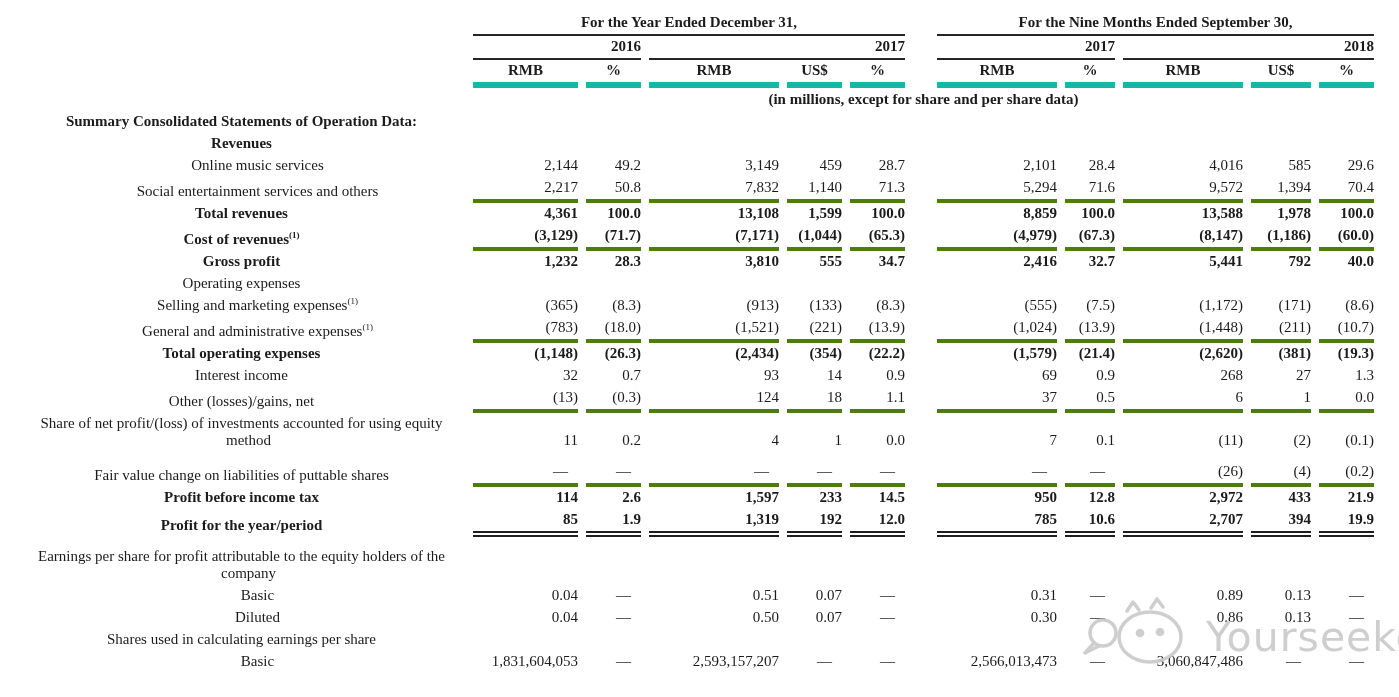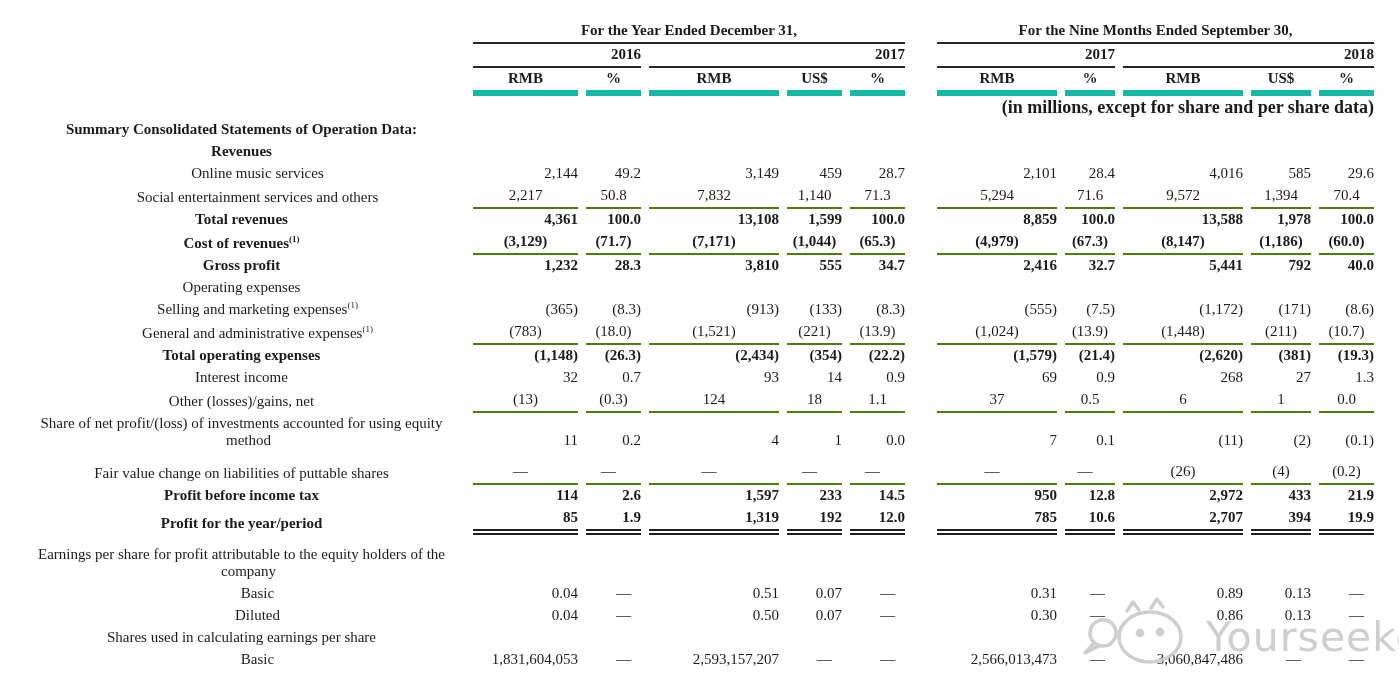--- a/index.html
+++ b/index.html
@@ -2,40 +2,40 @@
 <html><head>
 <meta charset="utf-8">
 <style>
   html,body{margin:0;padding:0;}
   body{
     width:1399px;height:697px;background:#ffffff;position:relative;overflow:hidden;
     font-family:"Liberation Serif", serif;color:#1b1b1b;
   }
   table{
     border-collapse:separate;border-spacing:8px 0;table-layout:fixed;
-    margin:20px 0 0 2px;
+    margin:12px 0 0 2px;
   }
   td,th{
     padding:2px 0 3px 0;font-size:15px;line-height:17px;vertical-align:bottom;
     overflow:visible;
   }
   th{font-weight:bold;}
   .label{text-align:center;white-space:nowrap;padding-left:8px;}
   .ind1{padding-left:40px;}
   .cont{padding-left:14px;}
   .num{text-align:right;white-space:nowrap;}
   .b{font-weight:bold;}
   .dash{padding-right:10px;}
-  .rs{border-bottom:2px solid #4d7c0f;text-align:center;}
+  .rs{border-bottom:4px solid #4d7c0f;}
   .rd{border-bottom:6px double #1e1e1e;}
   .gap{padding-top:11px;}
   .group{text-align:center;border-bottom:2px solid #262626;font-weight:bold;}
   .yr{text-align:right;border-bottom:2px solid #262626;font-weight:bold;}
   .colh{text-align:center;border-bottom:6px solid #14b8a6;font-weight:bold;}
-  .note{text-align:right;font-weight:bold;font-size:18px;padding-top:3px;}
+  .note{text-align:center;font-weight:bold;font-size:15px;padding-top:3px;}
   sup{font-size:9px;line-height:0;}
   .watermark{
     position:absolute;left:1082px;top:593px;display:flex;align-items:center;
     color:#c9c9c9;opacity:.9;pointer-events:none;
   }
   .watermark .wm-text{
     font-family:"DejaVu Sans", sans-serif;font-size:41px;letter-spacing:1px;
     font-weight:400;line-height:1;padding-left:6px;padding-top:14px;
   }
 </style>

